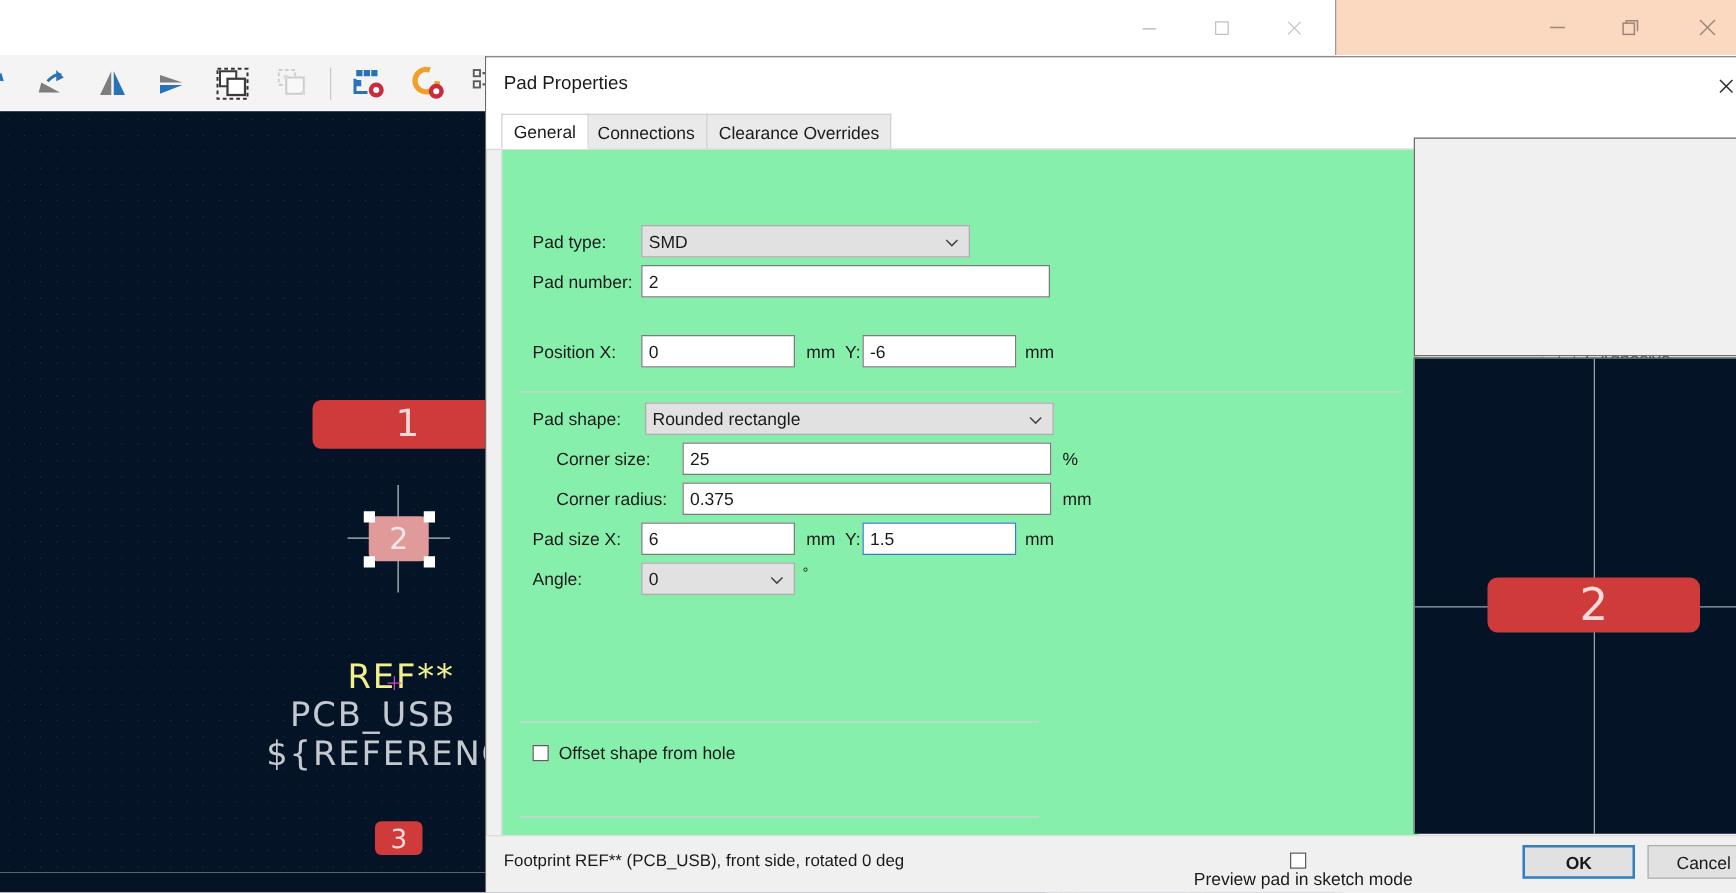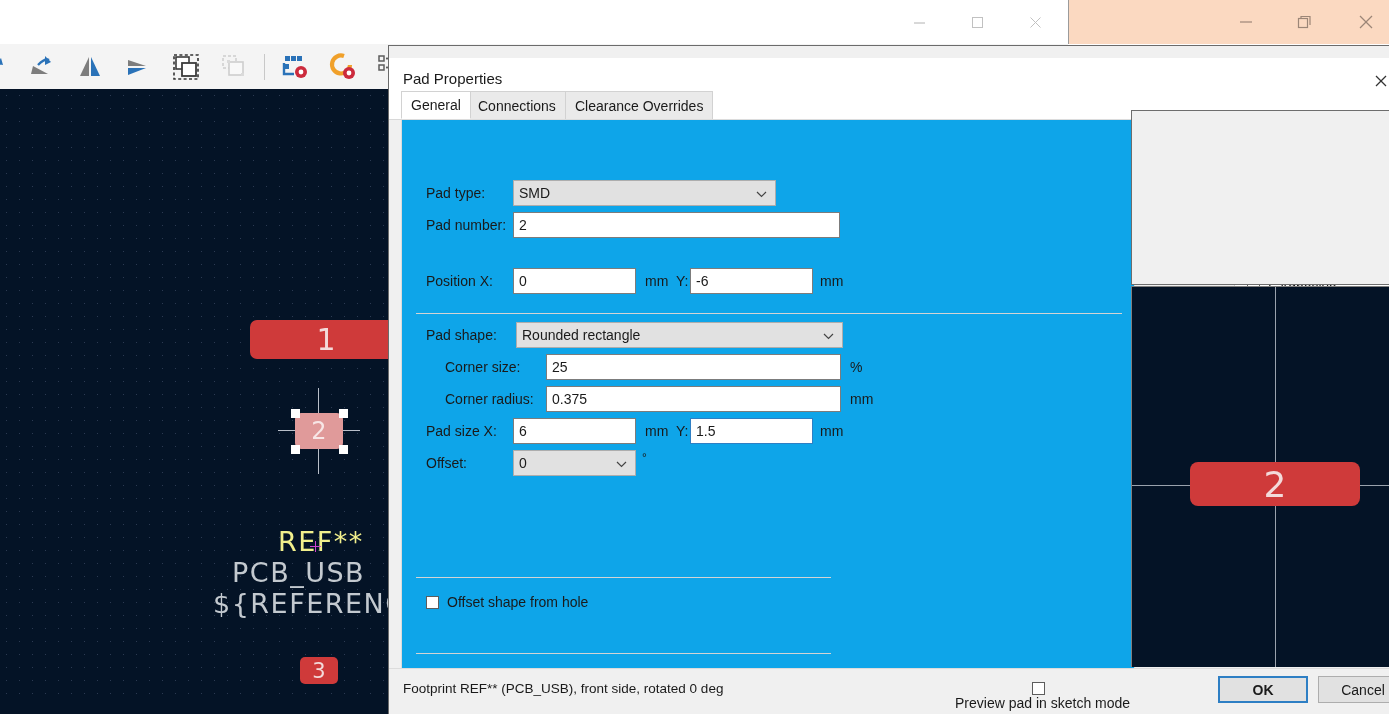--- a/index.html
+++ b/index.html
@@ -211,21 +211,21 @@
     height: 669px;
     background: #f0f0f0;
     border-top: 1px solid #6b6b6b;
     border-left: 1px solid #6b6b6b;
     box-sizing: border-box;
     font-size: 14px;
     color: #1a1a1a;
   }
   .dlg-titlebar {
     position: absolute;
-    left: 0; top: 12px;
+    left: 0; top: 0;
     width: 1001px; height: 45px;
     background: #ffffff;
   }
   .dlg-title {
     position: absolute;
     left: 14px; top: 12px;
     font-size: 15px;
     color: #1a1a1a;
   }
   .dlg-close {
@@ -262,21 +262,21 @@
     border-color: #d2d2d2;
     border-bottom: 1px solid #ffffff;
     z-index: 2;
   }
 
   .panel {
     position: absolute;
     left: 12px; top: 73px;
     width: 734px;
     height: 588px;
-    background: #0ea5e9;
+    background: #86efac;
     border: 1px solid #dcdcdc;
     box-sizing: border-box;
   }
 
   .lbl {
     position: absolute;
     font-size: 14px;
     color: #1a1a1a;
     white-space: nowrap;
   }
@@ -647,21 +647,21 @@
       <input class="txtbox" style="left: 144px; top: 266px; width: 295px;" value="0.375">
       <div class="unit" style="left:448px; top:271px;">mm</div>
 
       <div class="lbl" style="left:24px; top:303px;">Pad size X:</div>
       <input class="txtbox" style="left: 111px; top: 298px; width: 123px;" value="6">
       <div class="unit" style="left:243px; top:303px;">mm</div>
       <div class="lbl" style="left:274px; top:303px;">Y:</div>
       <input class="txtbox focused" style="left: 288px; top: 298px; width: 123px;" autofocus="" value="1.5">
       <div class="unit" style="left:418px; top:303px;">mm</div>
 
-      <div class="lbl" style="left:24px; top:335px;">Offset:</div>
+      <div class="lbl" style="left:24px; top:335px;">Angle:</div>
       <div class="combo" style="left:111px; top:330px; width:123px;">
         <span>0</span>
         <span class="chev">
           <svg width="11" height="7" viewBox="0 0 11 7">
               <path d="M1 1 L5.5 5.5 L10 1" fill="none" stroke="#444" stroke-width="1.2"></path>
             </svg>
         </span>
       </div>
       <div class="unit" style="left:240px; top:331px; font-size:12px;">°</div>
 

